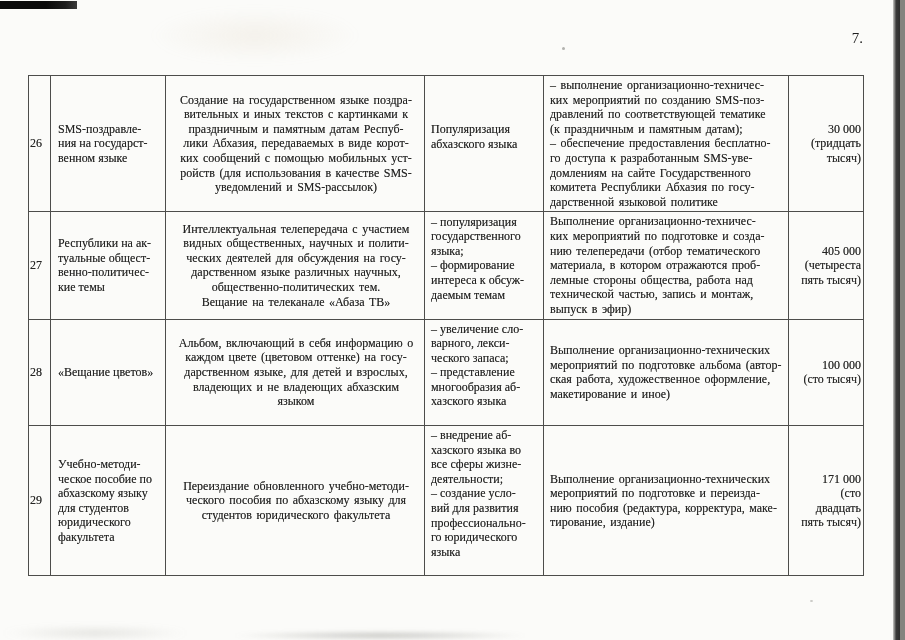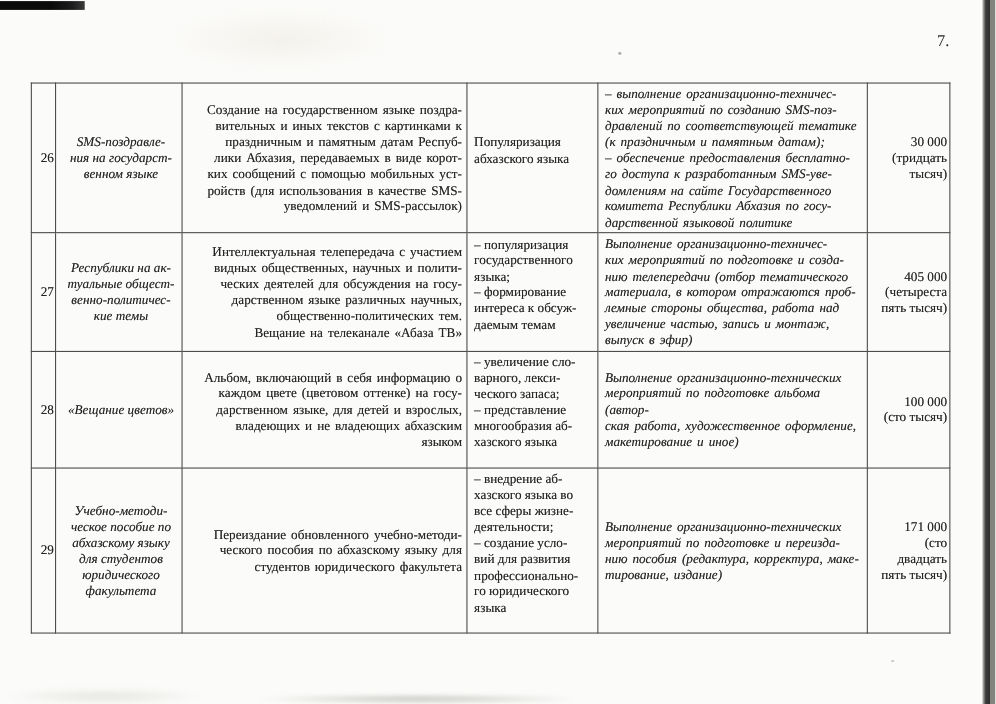--- a/index.html
+++ b/index.html
@@ -95,25 +95,25 @@
     white-space: pre-line;
     padding: 2px 4px;
     color: #242423;
     text-shadow: 0 0 0.4px rgba(45,45,45,0.55);
     overflow: hidden;
   }
   tr.row-26 { height: 133px; }
   tr.row-27 { height: 103px; }
   tr.row-28 { height: 82px; }
   tr.row-29 { height: 140px; }
-  td.cell-num    { text-align: right; padding: 0 1px; font-family: Liberation Serif, serif; }
-  td.cell-name   { text-align: center; padding: 2px 3px 2px 7px; font-style: italic; }
-  td.cell-desc   { text-align: right; padding: 2px 4px 2px 6px; word-spacing: 1.5px; }
+  td.cell-num    { text-align: left; padding: 0 1px; font-family: Liberation Serif, serif; }
+  td.cell-name   { text-align: left; padding: 2px 3px 2px 7px; }
+  td.cell-desc   { text-align: center; padding: 2px 4px 2px 6px; word-spacing: 1.5px; }
   td.cell-goals  { text-align: left; padding: 2px 3px 16px 6px; }
-  td.cell-act    { text-align: left; padding: 2px 4px 2px 6px; word-spacing: 1.5px; font-style: italic; }
+  td.cell-act    { text-align: left; padding: 2px 4px 2px 6px; word-spacing: 1.5px; }
   td.cell-amount { text-align: right; padding: 2px 2px; }
 </style>
 </head>
 <body>
 
 <div>
 
   <div class="artifact-bar-top-left"></div>
   <div class="artifact-edge-right-dark"></div>
   <div class="artifact-edge-right-outer"></div>
@@ -178,21 +178,21 @@
 государственного
 языка;
 – формирование
 интереса к обсуж-
 даемым темам</td>
         <td class="cell-act">Выполнение организационно-техничес-
 ких мероприятий по подготовке и созда-
 нию телепередачи (отбор тематического
 материала, в котором отражаются проб-
 лемные стороны общества, работа над
-увеличение частью, запись и монтаж,
+технической частью, запись и монтаж,
 выпуск в эфир)</td>
         <td class="cell-amount">405 000
 (четыреста
 пять тысяч)</td>
       </tr>
       <tr class="row-28">
         <td class="cell-num">28</td>
         <td class="cell-name">«Вещание цветов»</td>
         <td class="cell-desc">Альбом, включающий в себя информацию о
 каждом цвете (цветовом оттенке) на госу-

